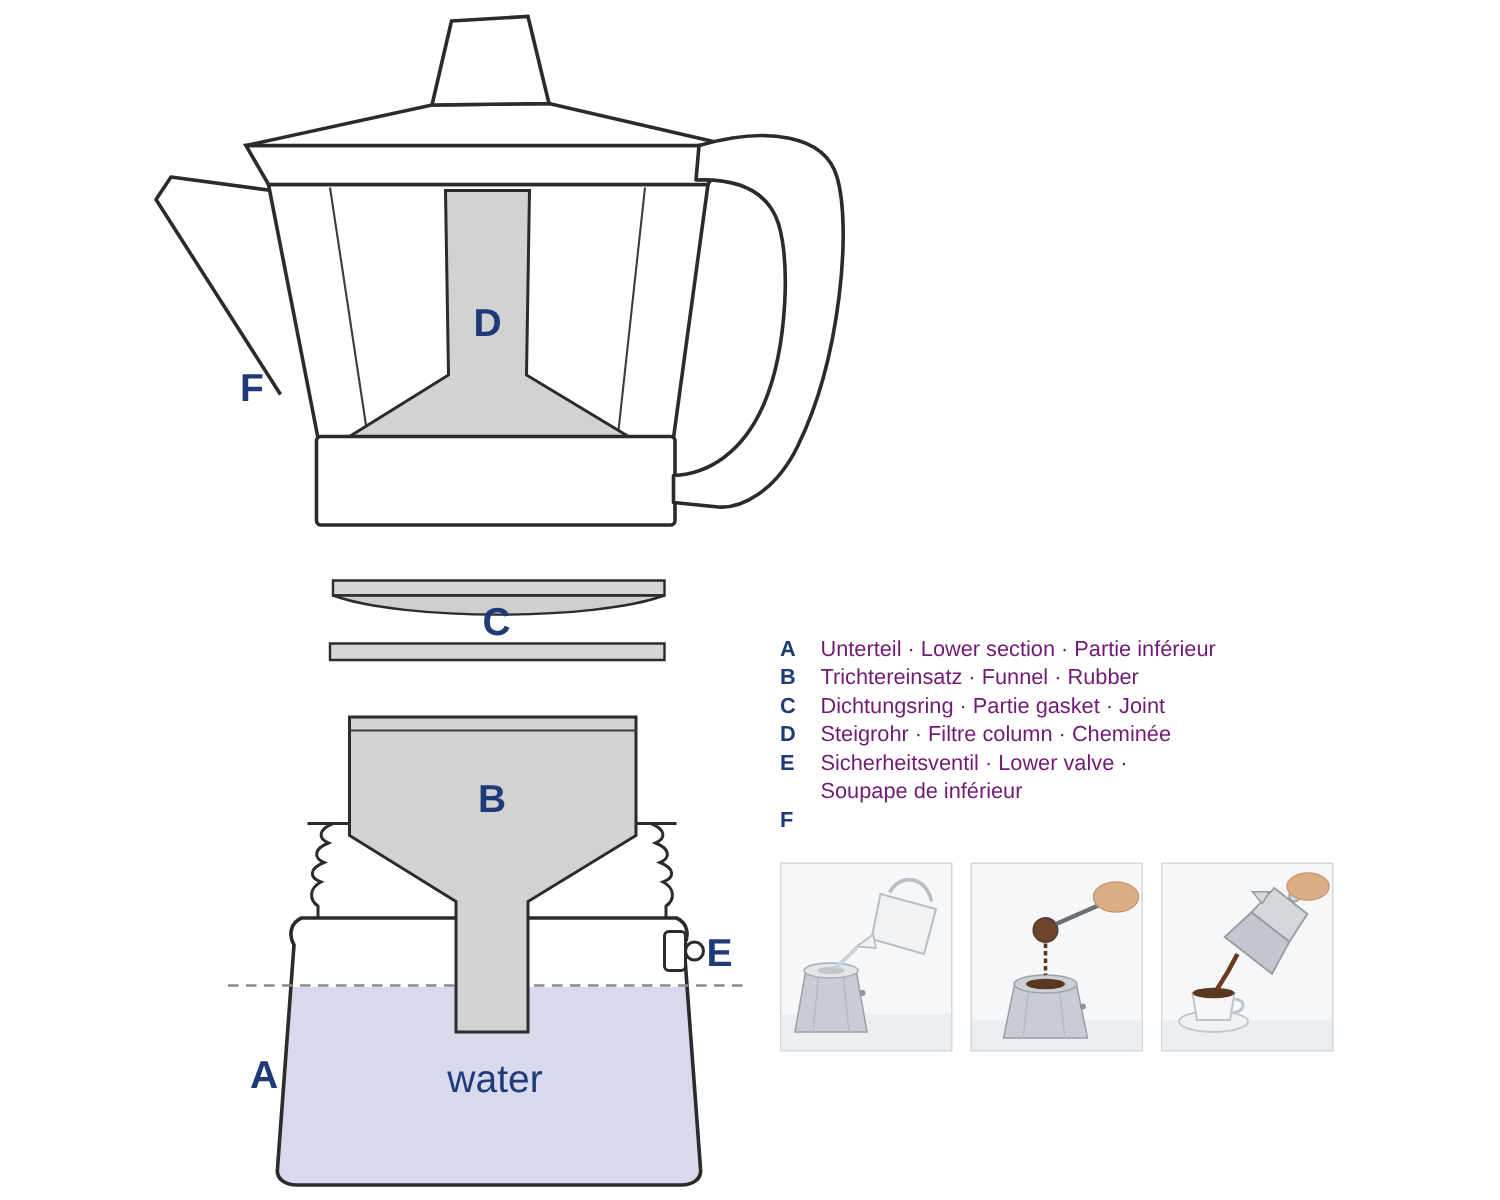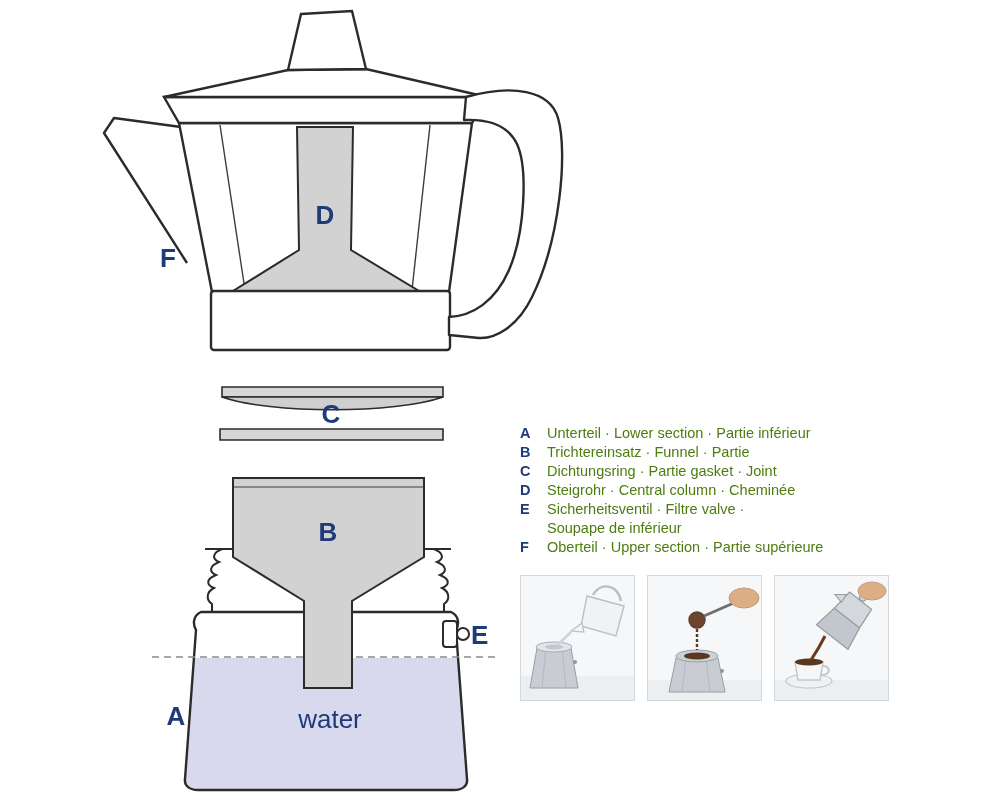--- a/index.html
+++ b/index.html
@@ -12,21 +12,21 @@
   }
   #diagram-svg{position:absolute;left:0;top:0;}
   .legend{
     position:absolute;left:520px;top:424px;width:380px;
     font-size:14.5px;line-height:19px;
   }
   .legend-row{display:flex;align-items:flex-start;}
   .legend-key{
     flex:none;width:27px;font-weight:bold;color:#1e3a78;
   }
-  .legend-text{color:#4d7c0f;}
+  .legend-text{color:#701a75;}
   .photos{
     position:absolute;left:520px;top:575px;
     display:flex;gap:12px;
   }
   .photo{
     width:115px;height:126px;
     background:#f6f7f8;border:1px solid #d6d9dc;
     box-sizing:border-box;overflow:hidden;
   }
   .photo svg{display:block;}
@@ -98,40 +98,39 @@
   <text class="water-label" x="330" y="728" text-anchor="middle">water</text>
 </svg>
 
 <div class="legend">
   <div class="legend-row">
     <span class="legend-key">A</span>
     <span class="legend-text">Unterteil · Lower section · Partie inférieur</span>
   </div>
   <div class="legend-row">
     <span class="legend-key">B</span>
-    <span class="legend-text">Trichtereinsatz · Funnel · Partie</span>
+    <span class="legend-text">Trichtereinsatz · Funnel · Rubber</span>
   </div>
   <div class="legend-row">
     <span class="legend-key">C</span>
     <span class="legend-text">Dichtungsring · Partie gasket · Joint</span>
   </div>
   <div class="legend-row">
     <span class="legend-key">D</span>
-    <span class="legend-text">Steigrohr · Central column · Cheminée</span>
+    <span class="legend-text">Steigrohr · Filtre column · Cheminée</span>
   </div>
   <div class="legend-row">
     <span class="legend-key">E</span>
     <span class="legend-text">
-      <span>Sicherheitsventil · Filtre valve ·</span><br>
+      <span>Sicherheitsventil · Lower valve ·</span><br>
       <span>Soupape de inférieur</span>
     </span>
   </div>
   <div class="legend-row">
     <span class="legend-key">F</span>
-    <span class="legend-text">Oberteil · Upper section · Partie supérieure</span>
   </div>
 </div>
 
 <div class="photos">
 
   <div class="photo">
     <svg width="113" height="124" viewBox="0 0 113 124" xmlns="http://www.w3.org/2000/svg">
       <rect x="0" y="0" width="113" height="124" fill="#f6f7f8"></rect>
       <rect x="0" y="100" width="113" height="24" fill="#eceff1"></rect>
       <g>

